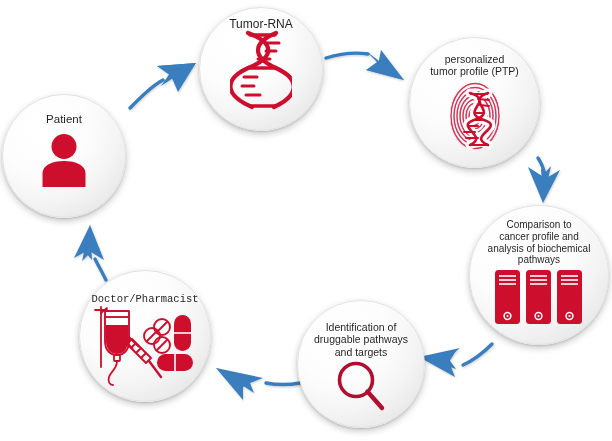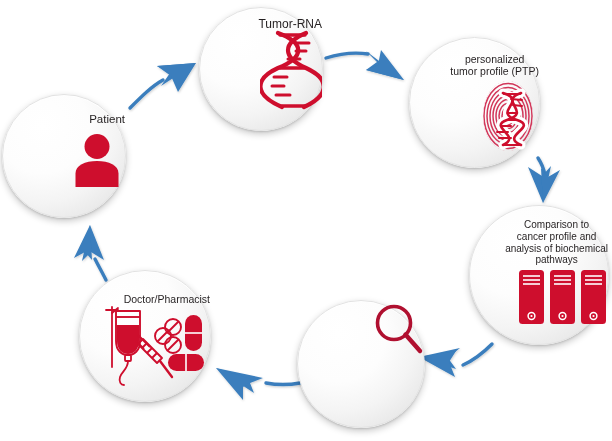--- a/index.html
+++ b/index.html
@@ -31,21 +31,21 @@
       radial-gradient(circle at 32% 26%, #ffffff 0%, #fdfdfd 38%, #f4f4f4 62%, #e6e6e6 86%, #dcdcdc 100%);
     box-shadow:
       0 3px 7px rgba(0,0,0,0.22),
       0 1px 2px rgba(0,0,0,0.12),
       inset 0 1px 0 rgba(255,255,255,0.95);
     border: 1px solid #e2e2e2;
     box-sizing: border-box;
     z-index: 2;
     display: flex;
     flex-direction: column;
-    align-items: flex-end;
+    align-items: center;
   }
   .node-label {
     color: #231f20;
     text-align: center;
     line-height: 1.18;
     white-space: pre-line;
     user-select: none;
     position: relative;
     z-index: 3;
   }
@@ -72,21 +72,21 @@
 
   #node-comparison   { left: 469px; top: 205px; width: 140px; height: 140px; }
   #node-comparison .node-label { font-size: 10px; margin-top: 13px; }
   #node-comparison .node-icon  { margin-top: 3px; }
 
   #node-identification { left: 297px; top: 300px; width: 128px; height: 128px; }
   #node-identification .node-label { font-size: 10.5px; margin-top: 20px; }
   #node-identification .node-icon  { margin-top: 2px; }
 
   #node-doctor       { left: 79px;  top: 270px; width: 132px; height: 132px; }
-  #node-doctor .node-label { font-size: 10.5px; margin-top: 22px; }
+  #node-doctor .node-label { font-size: 10.5px; margin-top: 22px; font-family: Liberation Mono, monospace; }
   #node-doctor .node-icon  { margin-top: 0px; }
 </style>
 </head>
 <body>
 
 <div id="canvas">
 
   <svg id="arrow-layer" viewBox="0 0 612 441" width="612" height="441" xmlns="http://www.w3.org/2000/svg">
     <defs>
       <filter id="arrShadow" x="-40%" y="-40%" width="180%" height="180%">
@@ -247,20 +247,23 @@
             <line x1="67" y1="15" x2="84" y2="15"></line>
           </g>
           <circle cx="75.5" cy="47" r="3.4" fill="none" stroke="#ffffff" stroke-width="1.5"></circle>
           <circle cx="75.5" cy="47" r="1.1" fill="#ffffff"></circle>
         </g>
       </svg>
     </div>
   </div>
 
   <div class="node" id="node-identification">
+    <div class="node-label">Identification of
+druggable pathways
+and targets</div>
     <div class="node-icon">
       <svg width="50" height="52" viewBox="0 0 50 52" xmlns="http://www.w3.org/2000/svg">
         <circle cx="20" cy="20" r="16.5" fill="none" stroke="#B01030" stroke-width="3.6"></circle>
         <line x1="31.5" y1="31.5" x2="46" y2="48" stroke="#B01030" stroke-width="4.4" stroke-linecap="round"></line>
       </svg>
     </div>
   </div>
 
   <div class="node" id="node-doctor">
     <div class="node-label">Doctor/Pharmacist</div>

